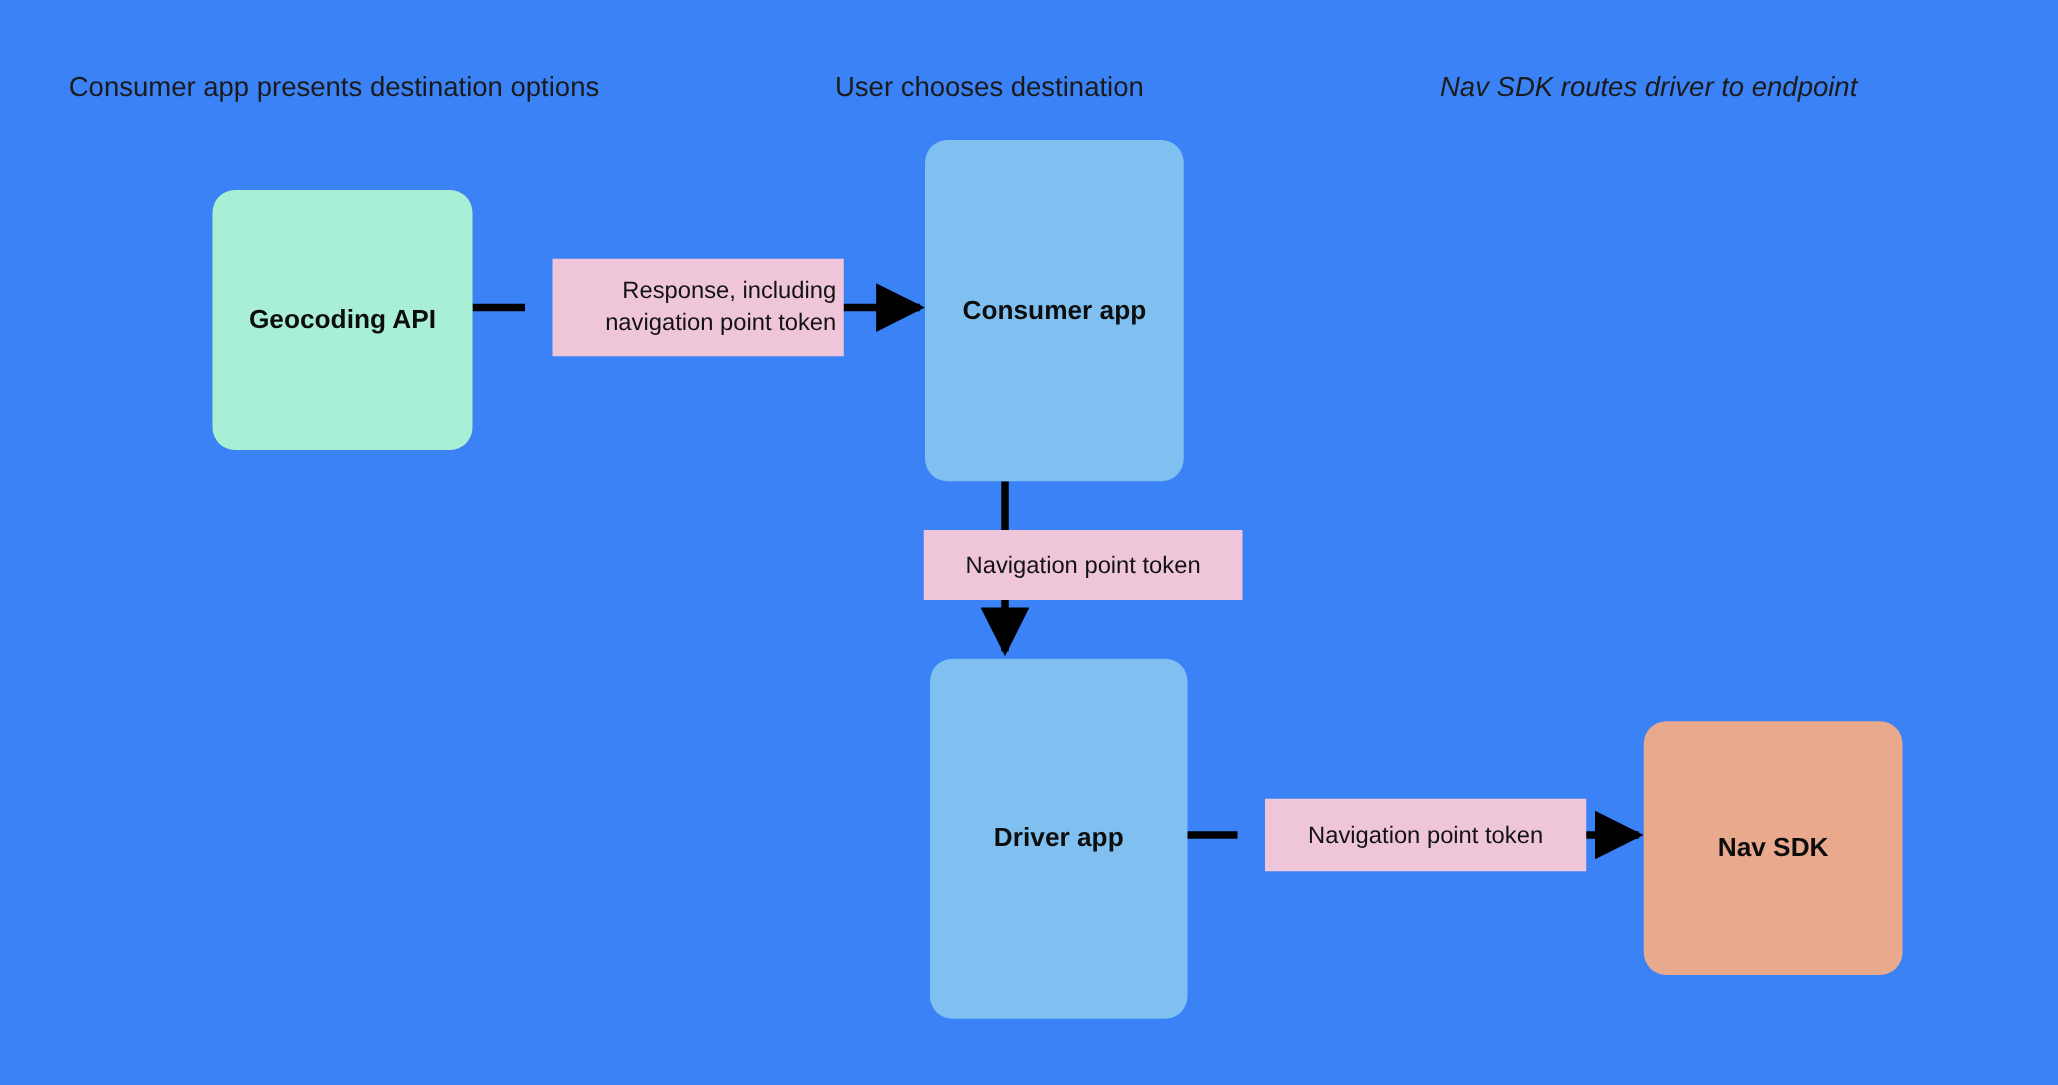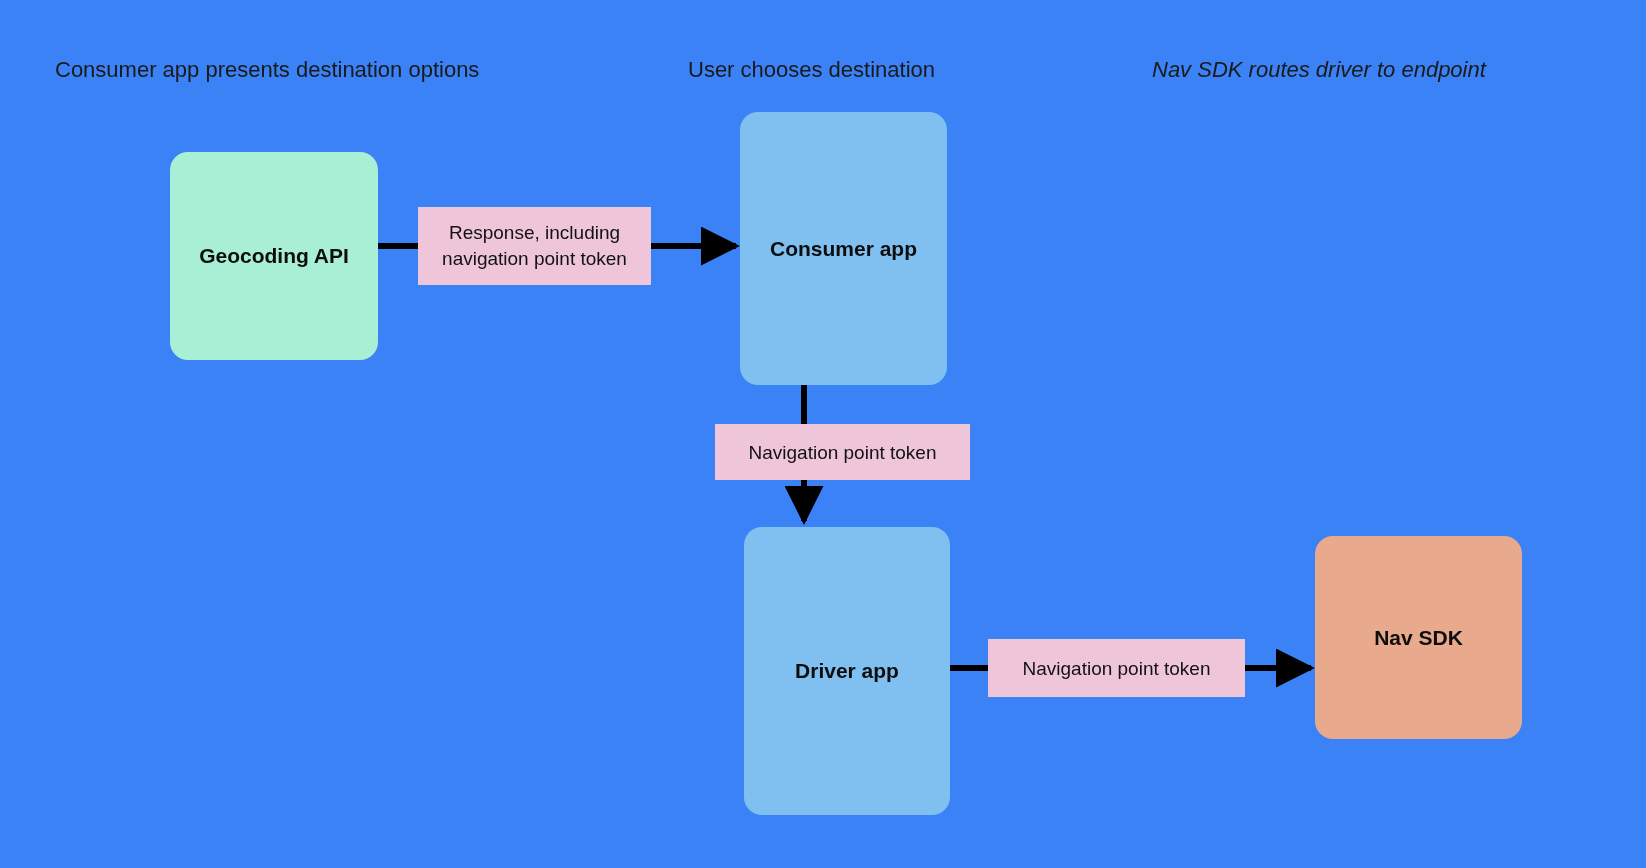--- a/index.html
+++ b/index.html
@@ -39,45 +39,46 @@
     box-sizing: border-box;
   }
   .edge-label {
     position: absolute;
     display: flex;
     align-items: center;
     justify-content: center;
     font-size: 19px;
     line-height: 25px;
     color: #121212;
-    text-align: center;
+    text-align: right;
     box-sizing: border-box;
     padding: 2px 6px;
     z-index: 5;
+    margin-left: 24px;
   }
   .edge-label.multiline {
     line-height: 26px;
   }
   svg.wires {
     position: absolute;
     left: 0;
     top: 0;
     width: 1646px;
     height: 868px;
     z-index: 2;
     pointer-events: none;
   }
 </style>
 </head>
 <body>
 
 <div id="canvas">
 
   <div class="col-header" style="left:55px; top:56px;">Consumer app presents destination options</div>
-  <div class="col-header" style="left:668px; top:56px;margin-left:20px;">User chooses destination</div>
+  <div class="col-header" style="left:668px; top:56px;">User chooses destination</div>
   <div class="col-header" style="left:1152px; top:56px;font-style:italic;">Nav SDK routes driver to endpoint</div>
 
   <svg class="wires" viewBox="0 0 1646 868" xmlns="http://www.w3.org/2000/svg">
     <defs>
       <marker id="arrowEnd" viewBox="0 0 10 10" refX="9" refY="5" markerWidth="6.5" markerHeight="6.5" orient="auto-start-reverse">
         <path d="M 0 0 L 10 5 L 0 10 z" fill="#000000"></path>
       </marker>
     </defs>
 
     <line x1="378" y1="246" x2="420" y2="246" stroke="#000000" stroke-width="6"></line>
@@ -96,21 +97,21 @@
   </div>
 
   <div class="node" style="left:170px; top:152px; width:208px; height:208px; background:#A9EFD6; z-index:3;">
     <span>Geocoding API</span>
   </div>
 
   <div class="node" style="left:744px; top:527px; width:206px; height:288px; background:#7FC0F0; z-index:3;align-items:center;">
     <span>Driver app</span>
   </div>
 
-  <div class="node" style="left:1315px; top:536px; width:207px; height:203px; background:#E8A98C; z-index:3;">
+  <div class="node" style="left:1315px; top:577px; width:207px; height:203px; background:#E8A98C; z-index:3;">
     <span>Nav SDK</span>
   </div>
 
   <div class="edge-label multiline" style="left:418px; top:207px; width:233px; height:78px; background:#EFC6D9;">
     <span>Response, including navigation point token</span>
   </div>
 
   <div class="edge-label" style="left:715px; top:424px; width:255px; height:56px; background:#EFC6D9;">
     <span>Navigation point token</span>
   </div>

